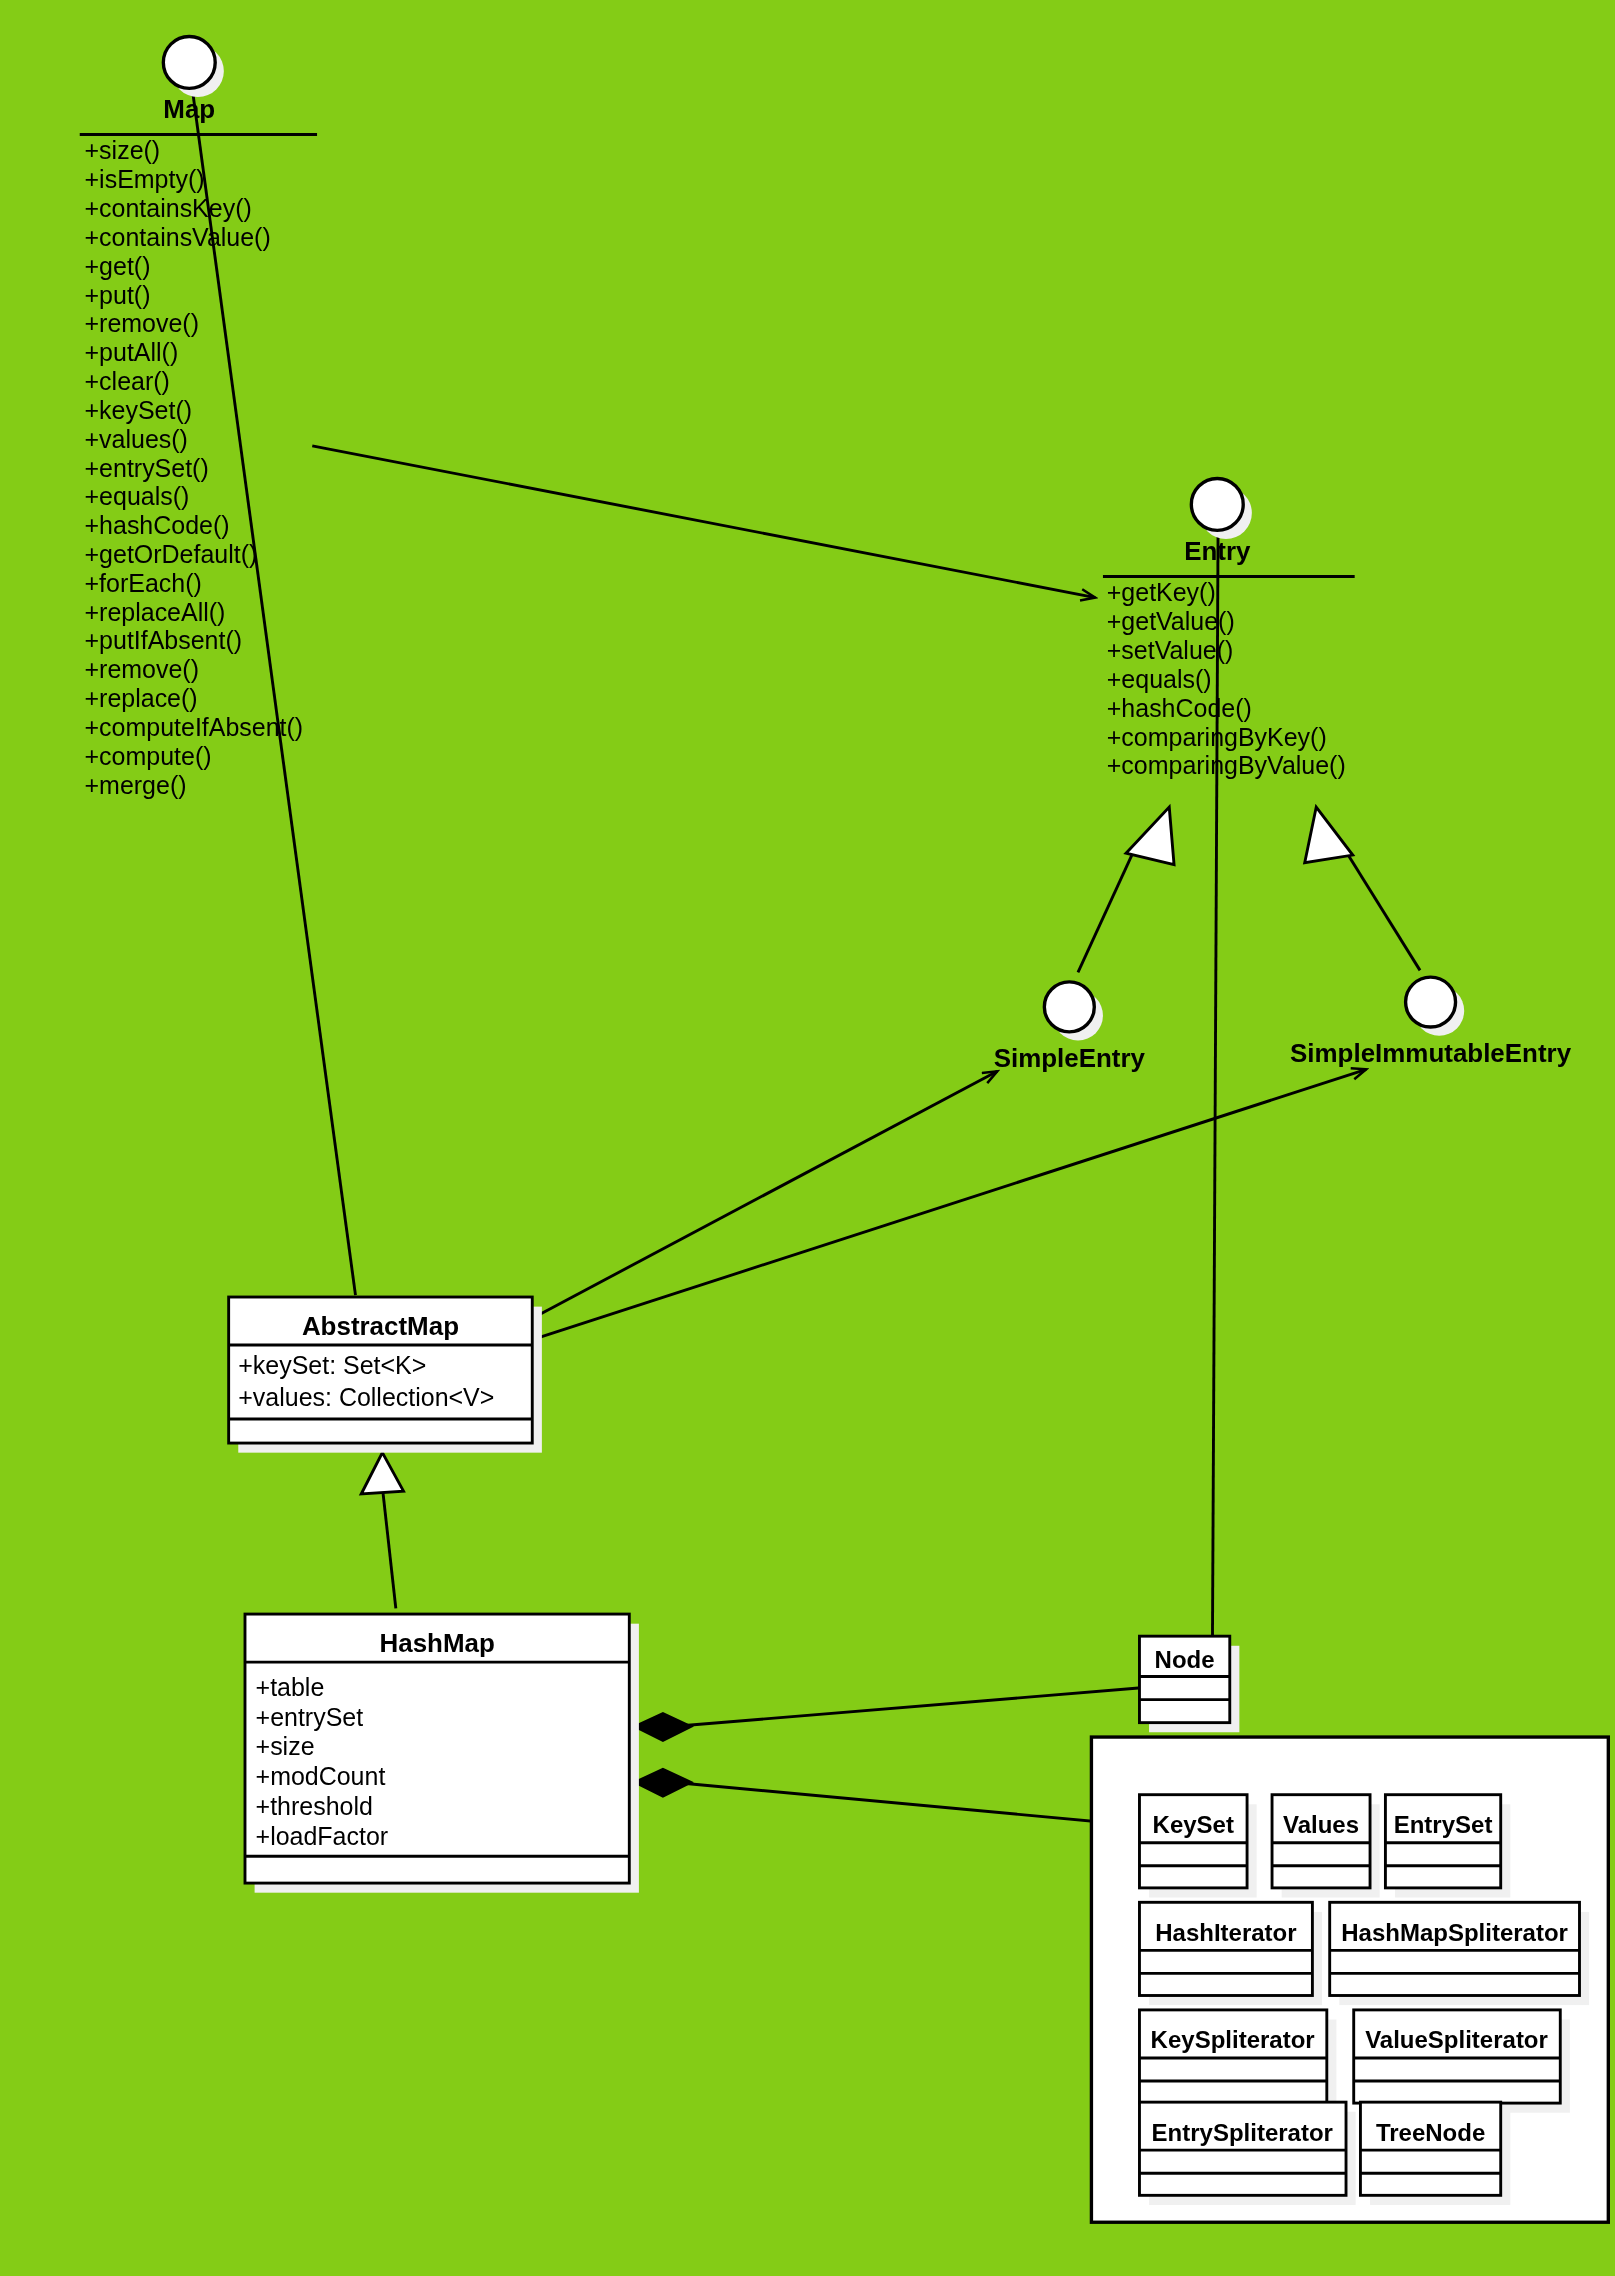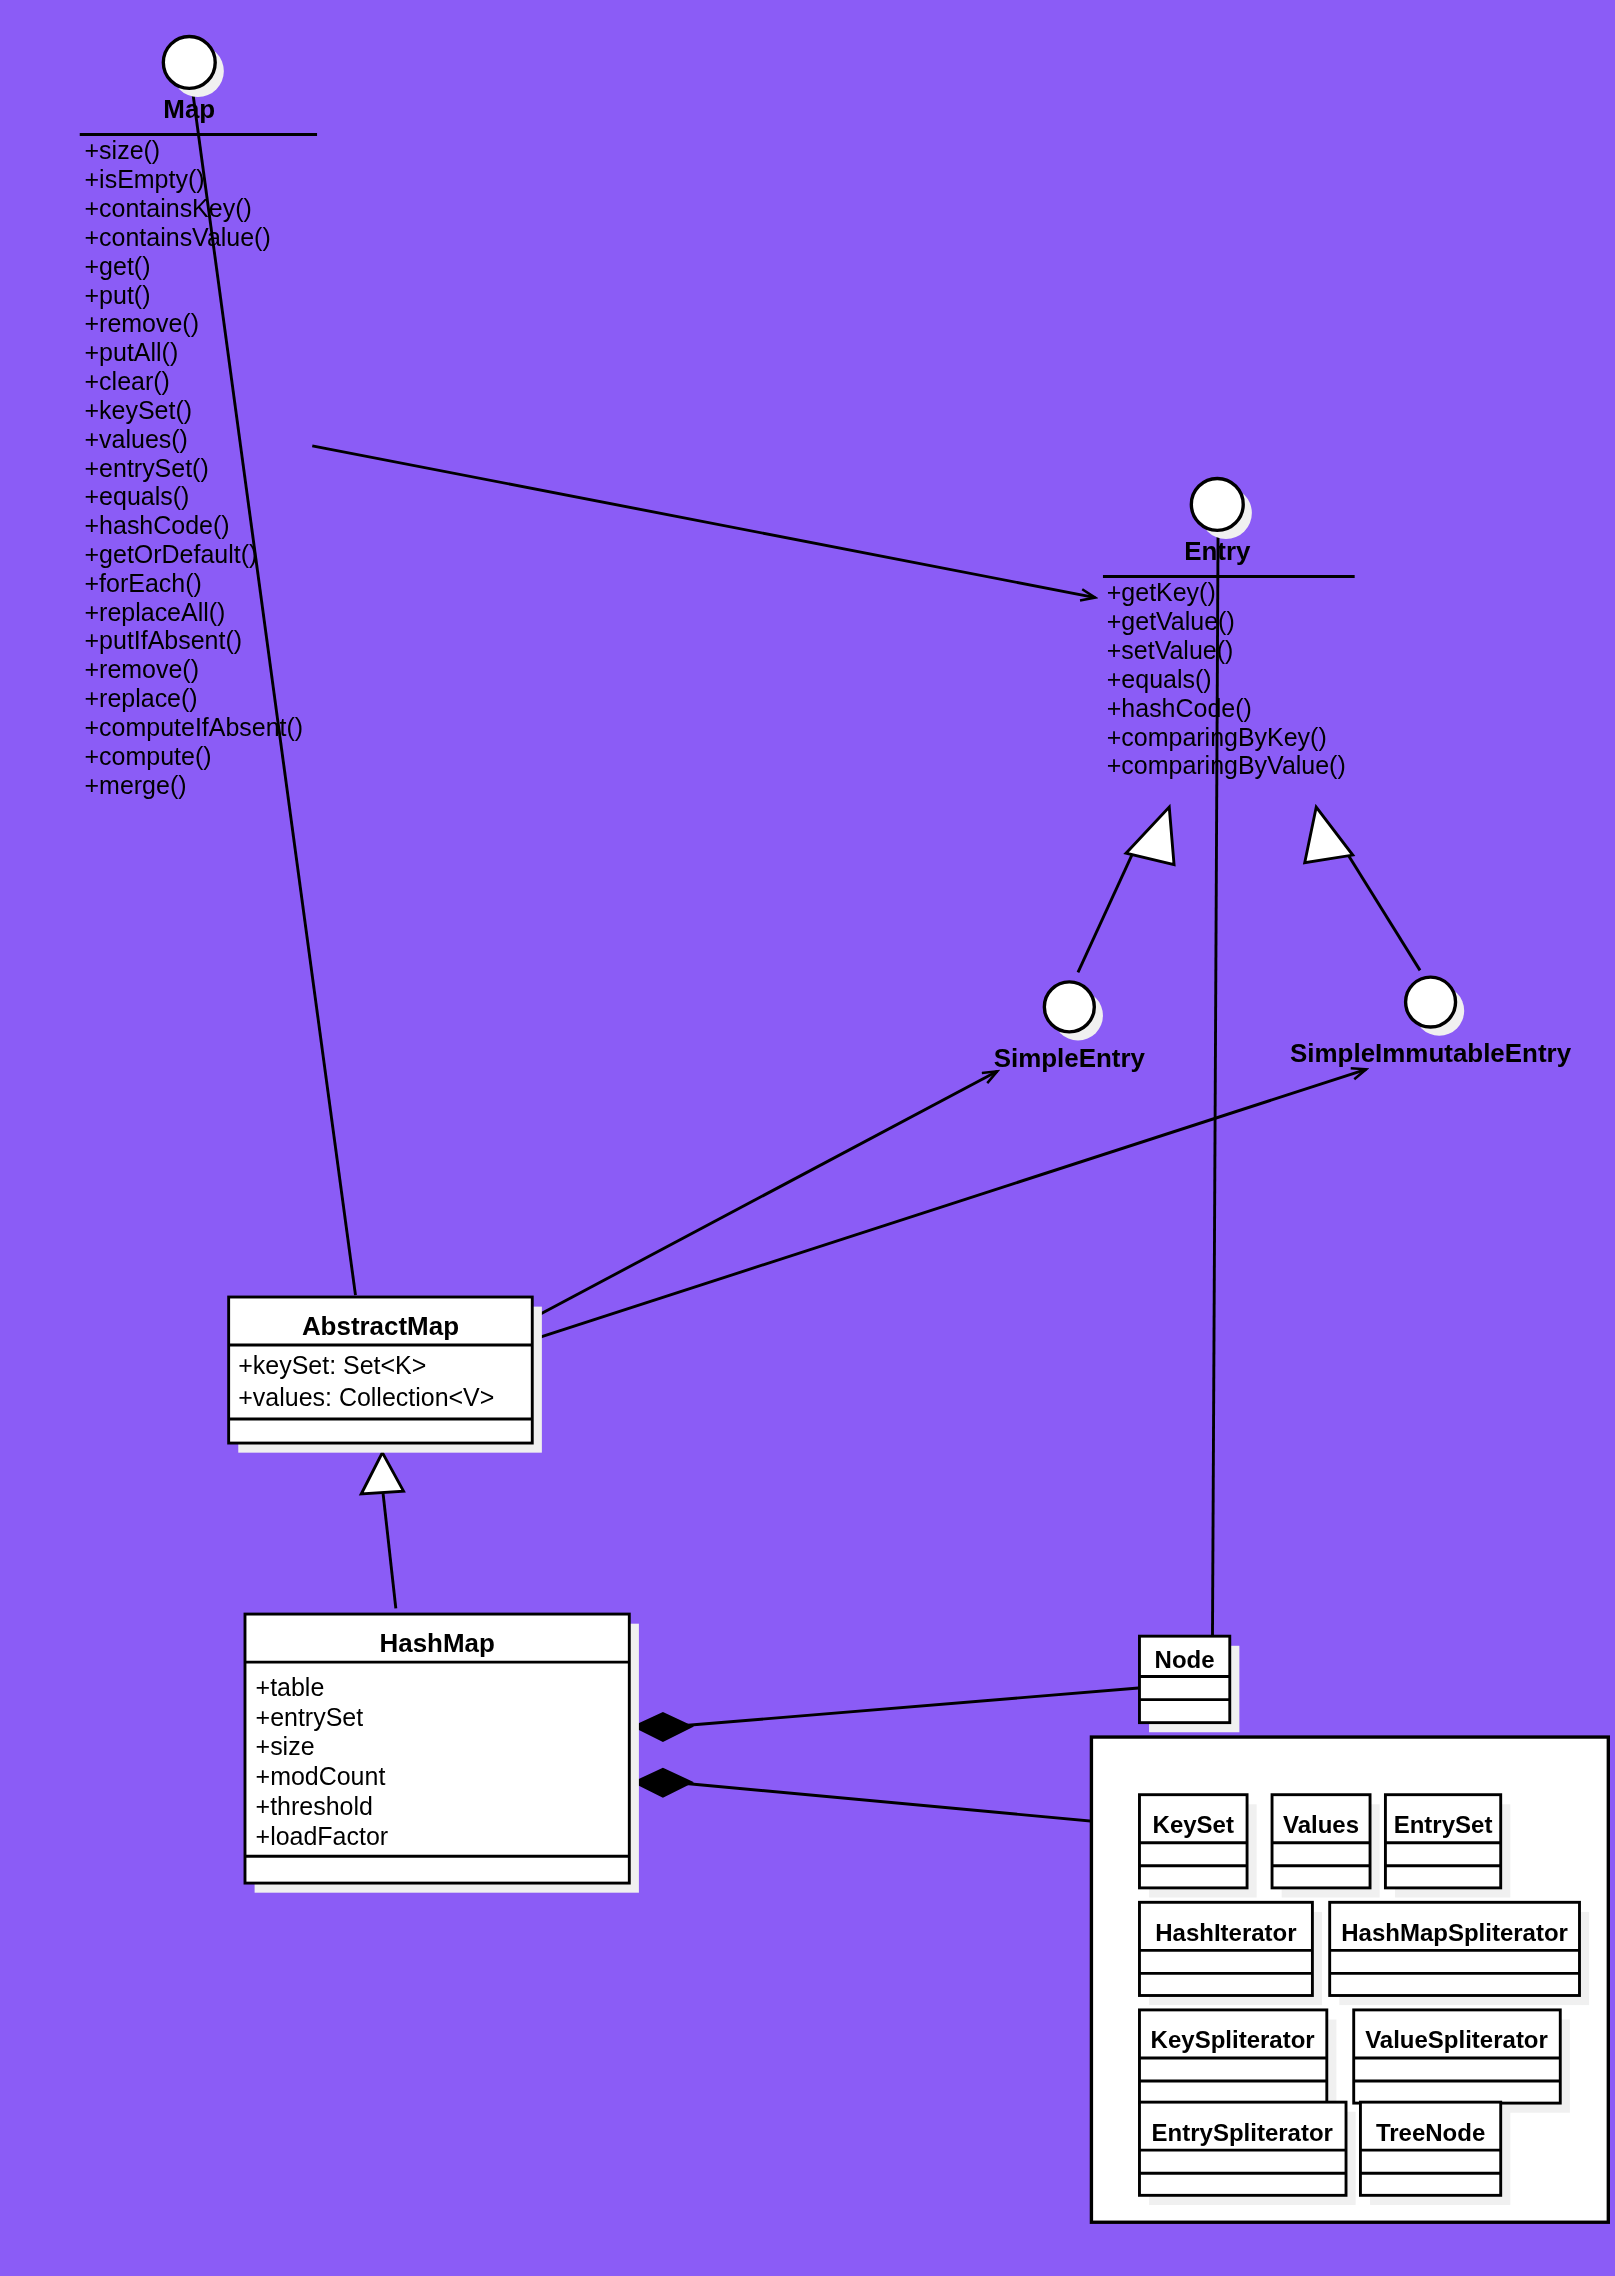--- a/index.html
+++ b/index.html
@@ -11,21 +11,21 @@
     font-family: "Liberation Sans", sans-serif;
     width: 1616px;
     height: 2277px;
     position: relative;
     overflow: hidden;
   }
   #diagram-root {
     position: relative;
     width: 1616px;
     height: 2277px;
-    background: #8b5cf6;
+    background: #84cc16;
   }
   svg.uml-canvas {
     position: absolute;
     top: 0;
     left: 0;
     width: 1616px;
     height: 2277px;
     display: block;
   }
   .cls-box-fill { fill: #ffffff; stroke: #000000; stroke-width: 3; }

